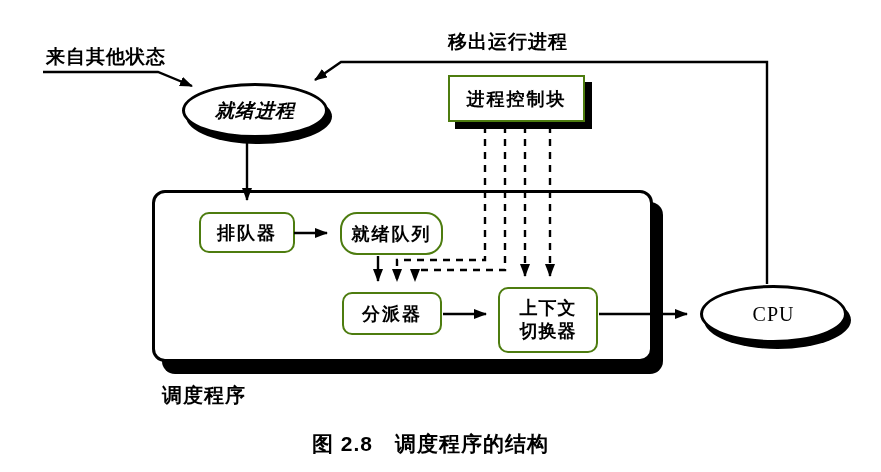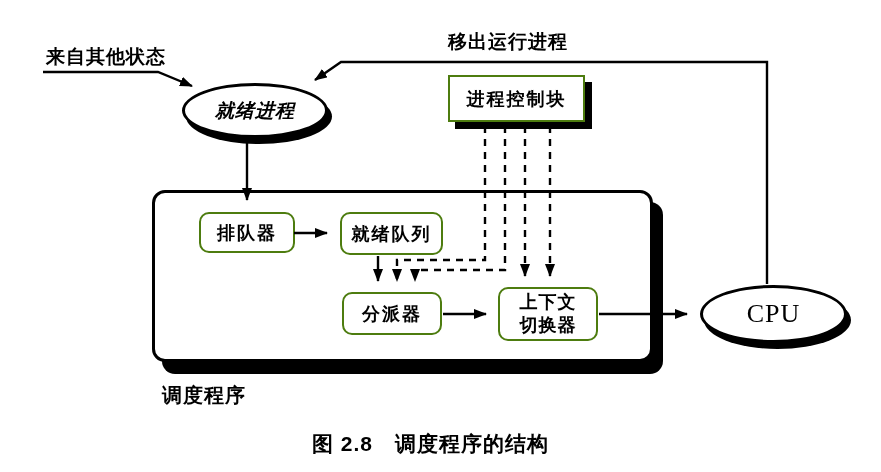--- a/index.html
+++ b/index.html
@@ -24,21 +24,21 @@
     border:3.5px solid #000;
     border-radius:50%;
     background:#fff;
     box-shadow:4px 6px 0 0 #000;
     display:flex;align-items:center;justify-content:center;
     box-sizing:border-box;
   }
   .ellipse .lbl{font-weight:700;font-size:19px;letter-spacing:1px;}
   .cpu-lbl{
     font-family:"Liberation Serif","DejaVu Serif",serif;
-    font-weight:400;font-size:26px;letter-spacing:1px;text-align:center;
+    font-weight:400;font-size:20px;letter-spacing:1px;text-align:center;
   }
   
   .rect{
     border:2px solid #4d7c0f;
     background:#fff;
     display:flex;align-items:center;justify-content:center;
     box-sizing:border-box;
     font-weight:700;font-size:18px;letter-spacing:2px;
     text-align:center;
   }
@@ -73,29 +73,29 @@
   </div>
 
   <div class="abs rect sharp" style="left:448px;top:75px;width:137px;height:47px;">
     <span>进程控制块</span>
   </div>
 
   <div class="abs rect round" style="left:199px;top:212px;width:96px;height:41px;">
     <span>排队器</span>
   </div>
 
-  <div class="abs rect round" style="left:340px;top:212px;width:103px;height:43px;">
+  <div class="abs rect round" style="left:340px;top:212px;width:103px;height:43px;border-radius:17px;">
     <span>就绪队列</span>
   </div>
 
   <div class="abs rect round" style="left:342px;top:292px;width:100px;height:43px;align-items:center;">
     <span>分派器</span>
   </div>
 
-  <div class="abs rect round two-line" style="left:498px;top:287px;width:100px;height:54px;">
+  <div class="abs rect round two-line" style="left:498px;top:287px;width:100px;height:66px;">
     <span>
       <span style="display:block">上下文</span>
       <span style="display:block">切换器</span>
     </span>
   </div>
 
   <div class="abs ellipse" style="left:700px;top:285px;width:147px;height:58px;">
     <span class="cpu-lbl">CPU</span>
   </div>
 

